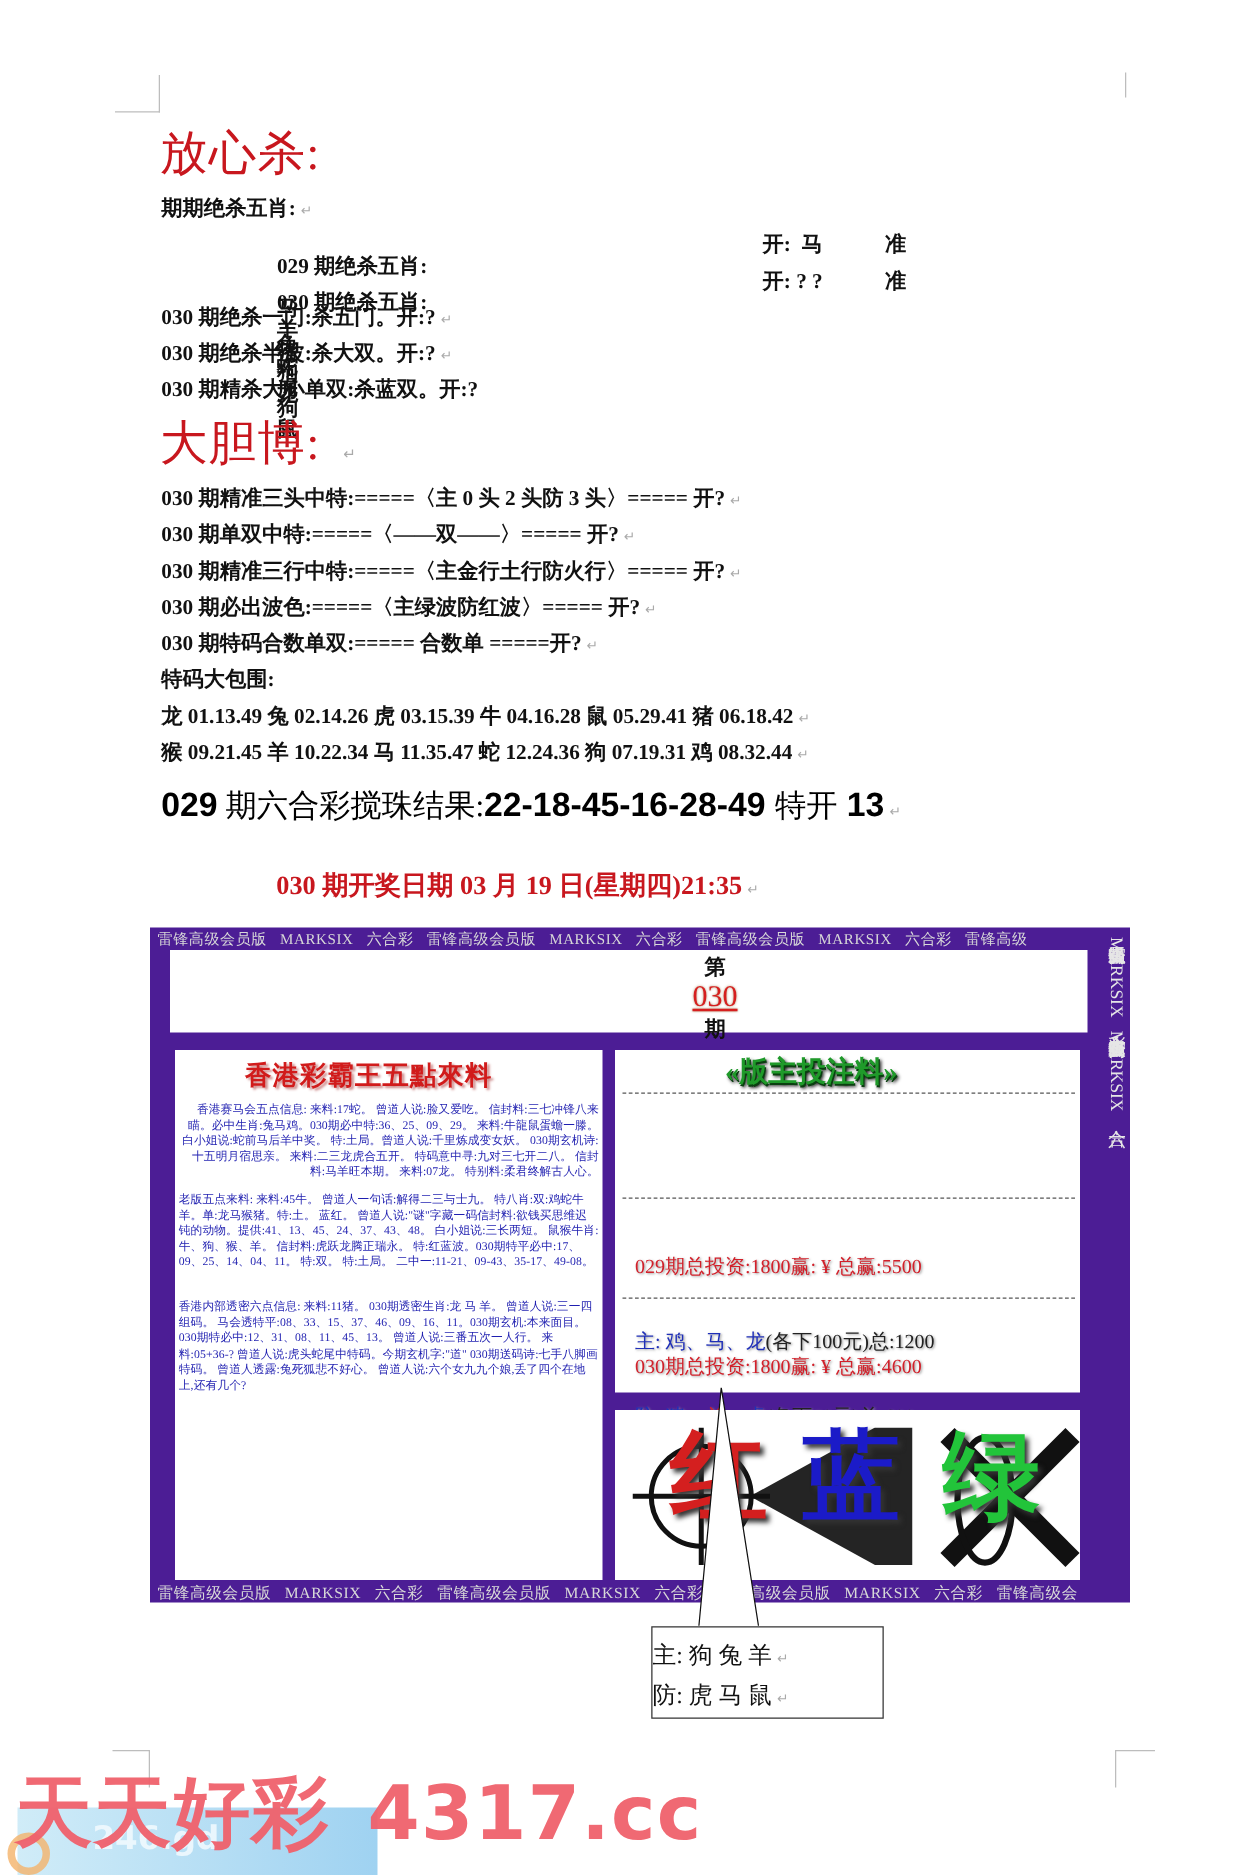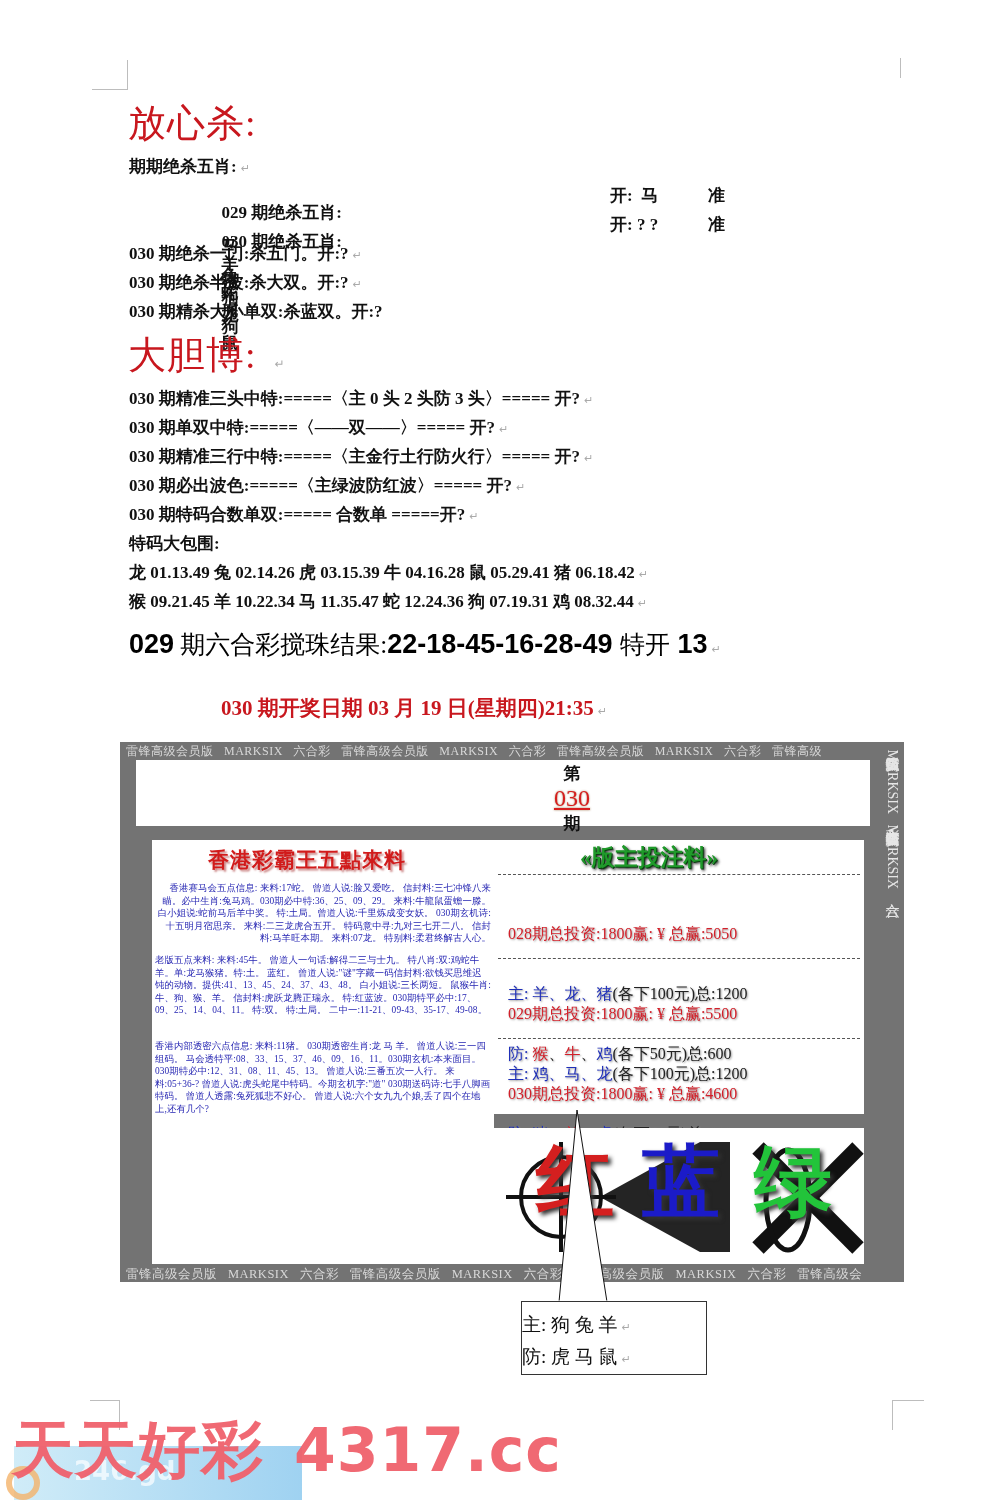--- a/index.html
+++ b/index.html
@@ -14,35 +14,35 @@
 
   .h-red { position: absolute; color: #c8171e; font-family: "Liberation Serif", serif; font-size: 38px; letter-spacing: 1px; line-height: 1; }
   .line { position: absolute; left: 129px; font-family: "Liberation Serif", serif; font-weight: bold; font-size: 17px; white-space: pre; line-height: 1; color: #111; }
   .ret { color: #aaa; font-weight: normal; font-size: 11px; margin-left: 4px; }
 
   .result { position: absolute; left: 129px; top: 628px; font-family: "Liberation Sans", sans-serif; font-weight: bold; font-size: 27px; white-space: pre; color: #000; }
   .result .cn { font-family: "Liberation Serif", serif; font-weight: normal; font-size: 25px; }
   .drawdate { position: absolute; left: 221px; top: 694px; color: #c8171e; font-family: "Liberation Serif", serif; font-weight: bold; font-size: 21px; white-space: pre; }
 
   
-  .poster { position: absolute; left: 120px; top: 742px; width: 784px; height: 540px; background: #737373; }
+  .poster { position: absolute; left: 120px; top: 742px; width: 784px; height: 540px; background: #4c1d95; }
   .band-text { position: absolute; color: #d8d8d8; font-family: "Liberation Serif", serif; font-size: 12px; white-space: pre; letter-spacing: 0.5px; }
   .band-top { left: 6px; top: 1px; }
   .band-bottom { left: 6px; top: 524px; font-size: 12.5px; }
   .band-right { position: absolute; left: 756px; top: 4px; width: 26px; color: #e6e6e6; font-family: "Liberation Serif", serif; font-size: 14px; line-height: 19px; text-align: center; writing-mode: vertical-rl; white-space: nowrap; }
 
   .title-box { position: absolute; left: 16px; top: 18px; width: 734px; height: 66px; background: #fff; }
   .title-text { position: absolute; left: 10px; top: 4px; font-family: "DejaVu Sans", sans-serif; font-weight: bold; font-size: 52px; letter-spacing: 8px; color: #111; text-shadow: 3px 3px 3px #777; }
   .title-text .lt { color: #777; text-shadow: 3px 3px 3px #333; }
   .issue-box { position: absolute; left: 414px; top: 2px; width: 44px; text-align: center; font-family: "Liberation Serif", serif; }
   .issue-box .q1 { font-weight: bold; font-size: 17px; color: #111; display: block; }
   .issue-box .num { font-size: 24px; color: #d61f1f; display: block; text-shadow: 0 0 2px #a86; text-decoration: underline; }
   .issue-box .q2 { font-weight: bold; font-size: 17px; color: #111; display: block; }
 
-  .left-panel { position: absolute; left: 32px; top: 98px; width: 342px; height: 424px; background: #fff; overflow: hidden; padding-left: 28px; }
+  .left-panel { position: absolute; left: 20px; top: 98px; width: 342px; height: 424px; background: #fff; overflow: hidden; padding-left: 28px; }
   .left-title { position: absolute; left: 56px; top: 6px; color: #d11b1b; font-family: "Liberation Serif", serif; font-weight: bold; font-size: 21px; letter-spacing: 1px; text-shadow: 2px 2px 2px #c88; }
   .left-para { position: absolute; left: 3px; width: 336px; color: #1f1fb0; font-family: "Liberation Serif", serif; font-size: 9.4px; line-height: 12.6px; letter-spacing: 0.1px; }
 
   .right-panel { position: absolute; left: 372px; top: 98px; width: 372px; height: 274px; background: #fff; }
   .bz-title { position: absolute; left: 88px; top: 2px; color: #1f9a2a; font-family: "Liberation Serif", serif; font-weight: bold; font-size: 23px; text-shadow: 1px 1px 0 #0a3f10, 2px 2px 3px #000; }
   .dash { position: absolute; left: 6px; width: 362px; border-top: 1px dashed #555; }
   .bet-block { position: absolute; left: 16px; font-family: "Liberation Serif", serif; font-size: 16px; line-height: 20px; white-space: pre; }
   .bet-block .hdr { color: #d2202a; text-shadow: 1px 1px 2px #999; display: block; }
   .bet-block .row { color: #222; display: block; text-shadow: 1px 1px 2px #999; }
   .bet-block .lbl { color: #1f2fb8; }
@@ -132,25 +132,20 @@
     <div class="left-title">香港彩霸王五點來料</div>
     <div class="left-para" style="top:42px;text-align:right;">香港赛马会五点信息: 来料:17蛇。 曾道人说:脸又爱吃。 信封料:三七冲锋八来瞄。必中生肖:兔马鸡。030期必中特:36、25、09、29。 来料:牛龍鼠蛋蟾一滕。白小姐说:蛇前马后羊中奖。 特:土局。曾道人说:千里炼成变女妖。 030期玄机诗:十五明月宿思亲。 来料:二三龙虎合五开。 特码意中寻:九对三七开二八。 信封料:马羊旺本期。 来料:07龙。 特别料:柔君终解古人心。</div>
     <div class="left-para" style="top:114px;">老版五点来料: 来料:45牛。 曾道人一句话:解得二三与士九。 特八肖:双:鸡蛇牛羊。单:龙马猴猪。特:土。 蓝红。 曾道人说:"谜"字藏一码信封料:欲钱买思维迟钝的动物。提供:41、13、45、24、37、43、48。 白小姐说:三长两短。 鼠猴牛肖:牛、狗、猴、羊。 信封料:虎跃龙腾正瑞永。 特:红蓝波。030期特平必中:17、09、25、14、04、11。 特:双。 特:土局。 二中一:11-21、09-43、35-17、49-08。</div>
     <div class="left-para" style="top:200px;">香港内部透密六点信息: 来料:11猪。 030期透密生肖:龙 马 羊。 曾道人说:三一四组码。 马会透特平:08、33、15、37、46、09、16、11。030期玄机:本来面目。030期特必中:12、31、08、11、45、13。 曾道人说:三番五次一人行。 来料:05+36-? 曾道人说:虎头蛇尾中特码。今期玄机字:"道" 030期送码诗:七手八脚画特码。 曾道人透露:兔死狐悲不好心。 曾道人说:六个女九九个娘,丢了四个在地上,还有几个?</div>
   </div>
 
   <div class="right-panel">
     <div class="bz-title">«版主投注料»</div>
     <div class="dash" style="top:34px;"></div>
 
-    <div class="bet-block" style="top:44px;">
-      <span class="hdr">028期总投资:1800赢: ¥ 总赢:5050</span>
-      <span class="row"><span class="lbl">主:</span> <span class="zod-b">羊、龙、猪</span><span>(各下100元)总:1200</span></span>
-      <span class="row"><span class="lbl">防:</span> <span class="zod-r">猴</span>、<span class="zod-r">牛</span>、<span class="zod-b">鸡</span><span>(各下50元)总:600</span></span>
-    </div>
     <div class="dash" style="top:118px;"></div>
 
     <div class="bet-block" style="top:124px;">
       <span class="hdr">029期总投资:1800赢: ¥ 总赢:5500</span>
       <span class="row"><span class="lbl">主:</span> <span class="zod-b">鸡、马、龙</span><span>(各下100元)总:1200</span></span>
       <span class="row"><span class="lbl">防:</span> <span class="zod-b">猪</span>、<span class="zod-r">羊</span>、<span class="zod-b">虎</span><span>(各下50元)总:600</span></span>
     </div>
     <div class="dash" style="top:198px;"></div>
 
     <div class="bet-block" style="top:204px;">

